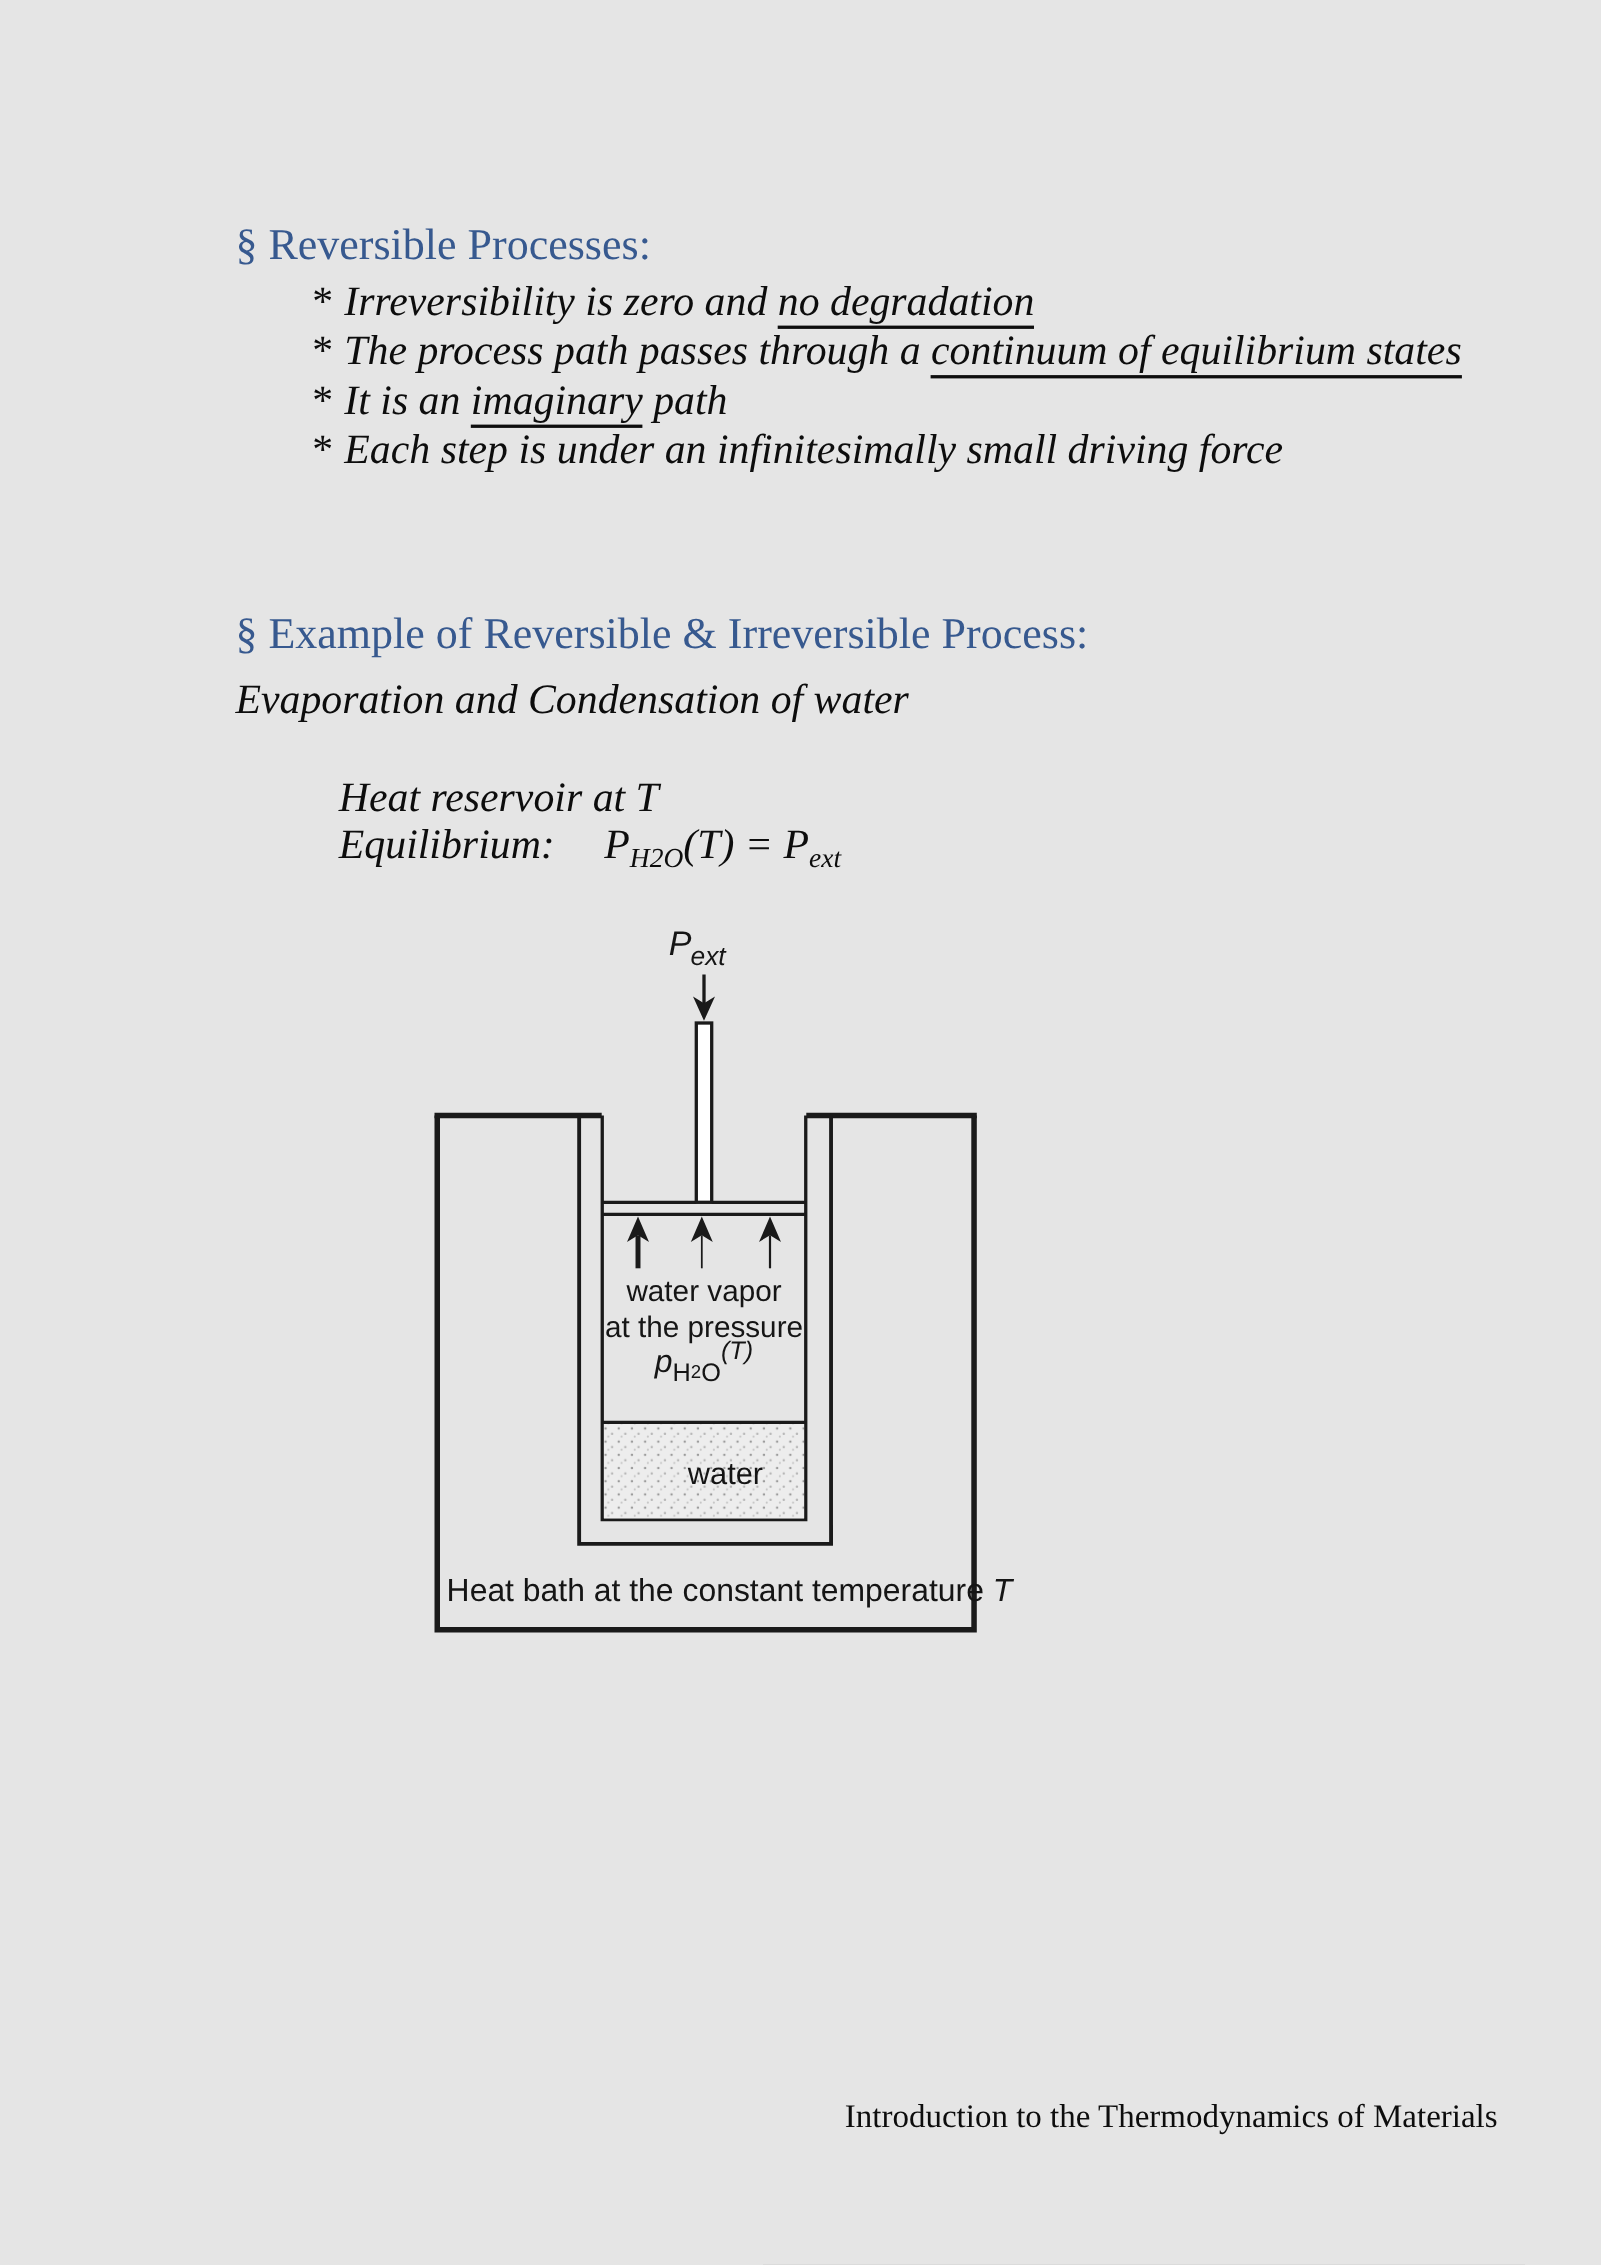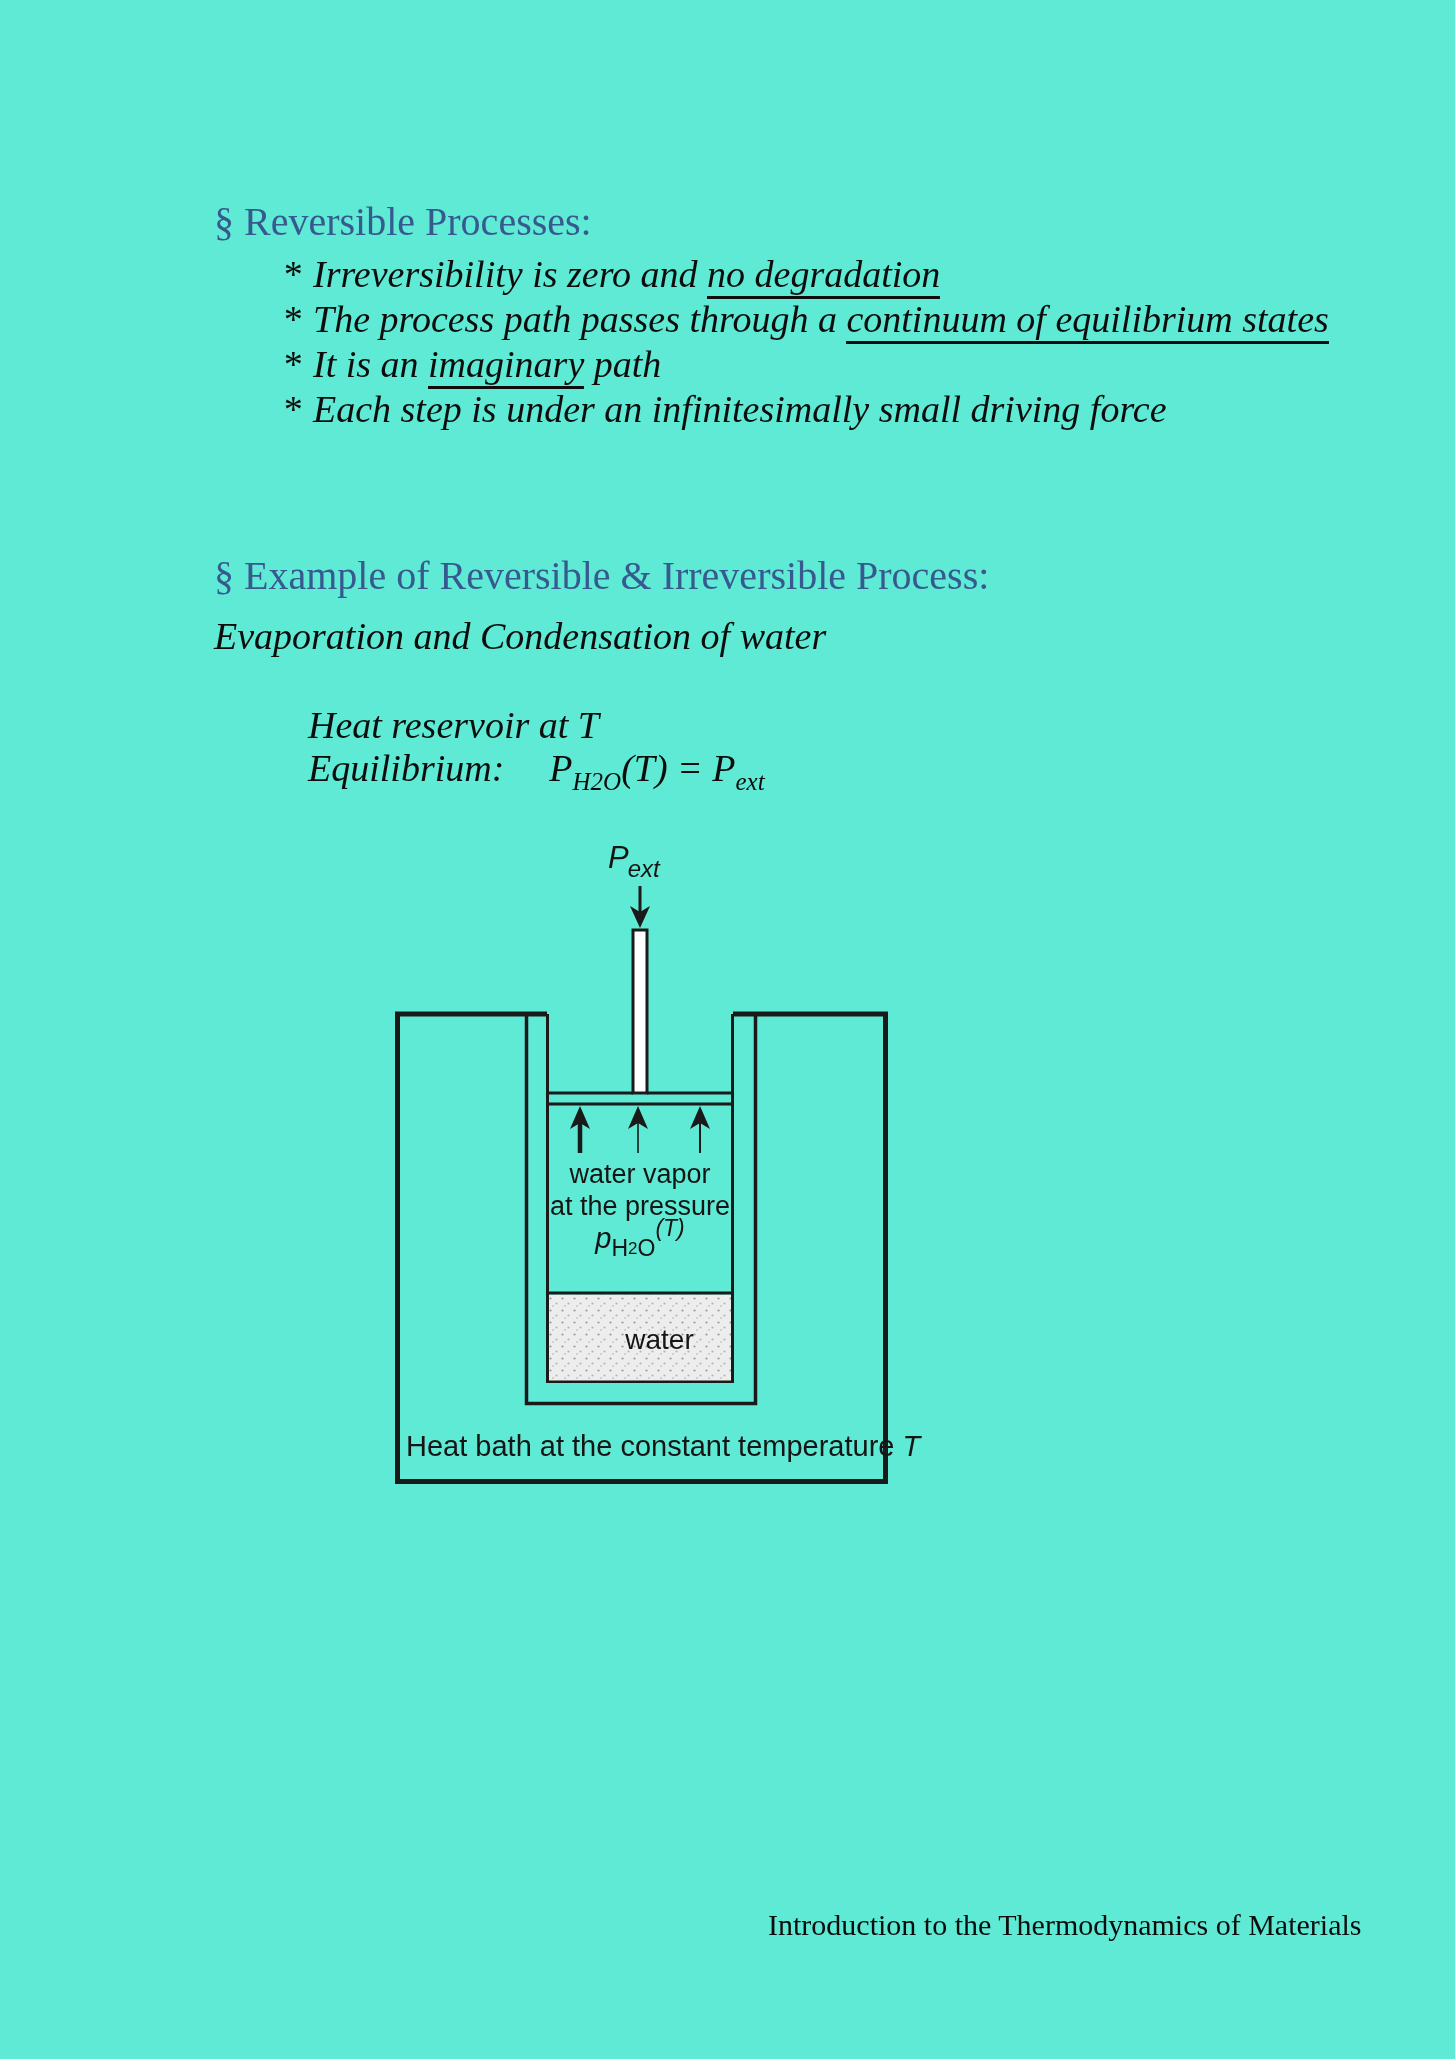--- a/index.html
+++ b/index.html
@@ -1,19 +1,19 @@
 <!DOCTYPE html>
 <html style="--accent: #37598F;"><head>
 <meta charset="utf-8">
 <style>
   :root { --accent: #37598F; }
   html,body { margin:0; padding:0; background:#888; }
   .page {
     position:relative; width:1455px; height:2059px; margin:0 auto;
-    background:#5eead4; font-family:"Liberation Serif", serif; color:#0d0d0d;
+    background:#e5e5e5; font-family:"Liberation Serif", serif; color:#0d0d0d;
     overflow:hidden;
   }
   .abs { position:absolute; }
   .nowrap { white-space:nowrap; }
 
   .h1 {
     font-size:40px; line-height:48px; color:var(--accent);
     font-family:"Liberation Serif", serif;
   }
   .body-text { font-size:38px; line-height:45px;font-style:italic; }

